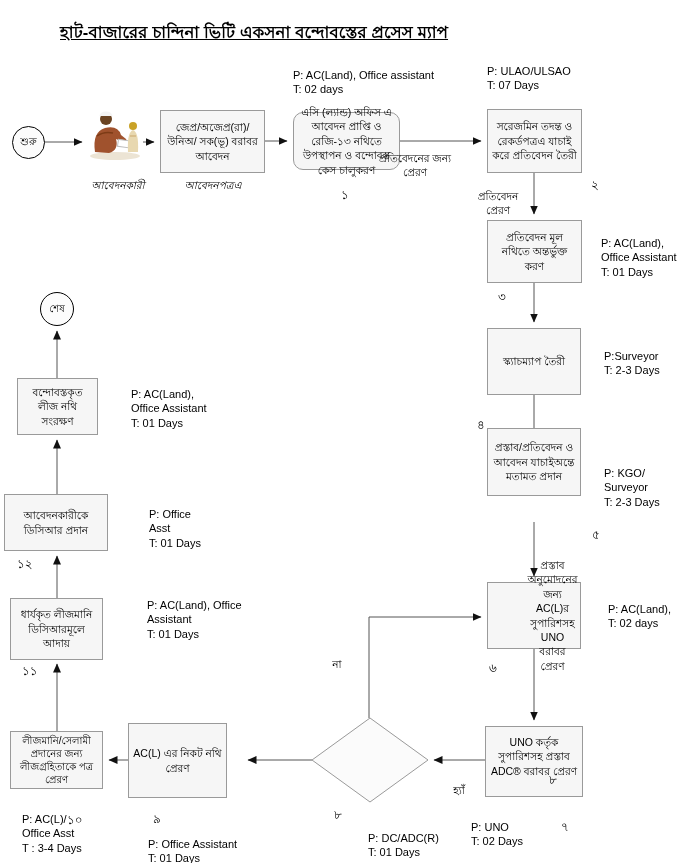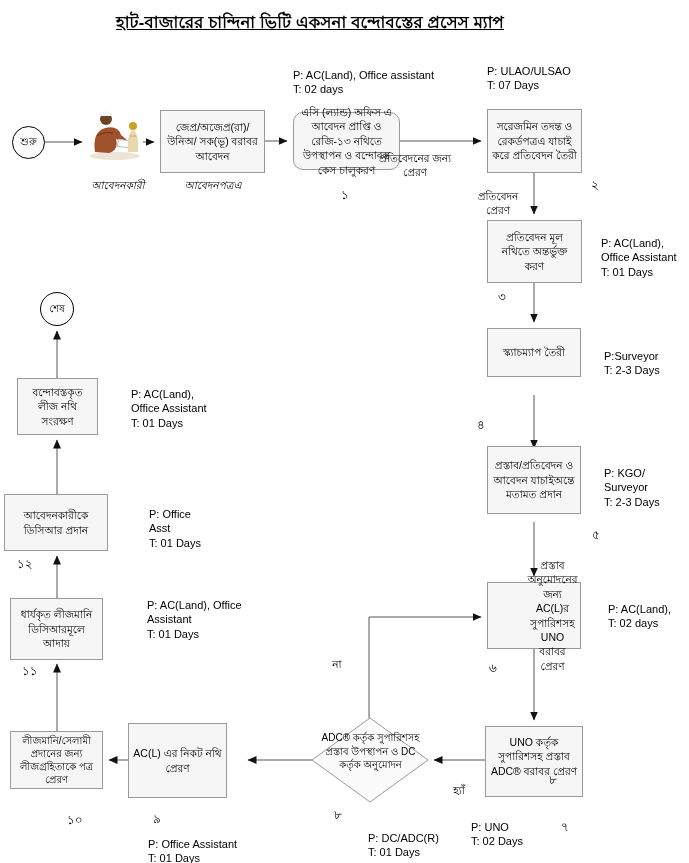--- a/index.html
+++ b/index.html
@@ -4,21 +4,21 @@
 <style>
   html,body{margin:0;padding:0;}
   body{
     width:689px;height:863px;position:relative;background:#ffffff;
     font-family:"Liberation Sans","DejaVu Sans",sans-serif;color:#000;
     overflow:hidden;
   }
   #stage{position:absolute;inset:0;width:689px;height:863px;}
   svg.layer{position:absolute;left:0;top:0;}
   .title{
-    position:absolute;left:60px;top:10px;width:500px;text-align:center;
+    position:absolute;left:60px;top:20px;width:500px;text-align:left;
     font-size:16.5px;font-weight:bold;text-decoration:underline;letter-spacing:.2px;
   }
   .box{
     position:absolute;background:#f6f6f6;border:1px solid #9a9a9a;
     display:flex;align-items:center;justify-content:center;text-align:center;
     font-size:10.5px;line-height:1.38;padding:2px 3px;box-sizing:border-box;
   }
   .circle{
     position:absolute;border:1px solid #000000;border-radius:50%;background:#fcfcfc;
     display:flex;align-items:center;justify-content:center;font-size:10px;
@@ -88,29 +88,28 @@
 
   <div class="box" style="left:160px;top:110px;width:105px;height:63px;">জেপ্র/অজেপ্র(রা)/উনিঅ/ সক(ভূ) বরাবর আবেদন</div>
   <div class="caption" style="left:172px;top:178px;width:82px;">আবেদনপত্রএ</div>
 
   <div class="box" style="left:293px;top:112px;width:107px;height:58px;border-radius:10px;">এসি (ল্যান্ড) অফিস এ আবেদন প্রাপ্তি ও রেজি-১৩ নথিতে উপস্থাপন ও বন্দোবস্ত কেস চালুকরণ</div>
 
   <div class="box" style="left:487px;top:109px;width:95px;height:64px;">সরেজমিন তদন্ত ও রেকর্ডপত্রএ যাচাই করে প্রতিবেদন তৈরী</div>
 
   <div class="box" style="left:487px;top:220px;width:95px;height:63px;">প্রতিবেদন মূল নথিতে অন্তর্ভুক্ত করণ</div>
 
-  <div class="box" style="left:487px;top:328px;width:94px;height:49px;">স্ক্যাচম্যাপ তৈরী</div>
+  <div class="box" style="left:487px;top:328px;width:94px;height:67px;">স্ক্যাচম্যাপ তৈরী</div>
 
-  <div class="box" style="left:487px;top:446px;width:94px;height:68px;">প্রস্তাব/প্রতিবেদন ও আবেদন যাচাইঅন্তে মতামত প্রদান</div>
+  <div class="box" style="left:487px;top:428px;width:94px;height:68px;">প্রস্তাব/প্রতিবেদন ও আবেদন যাচাইঅন্তে মতামত প্রদান</div>
 
   <div class="box" style="left:487px;top:582px;width:94px;height:67px;padding-left:40px;">প্রস্তাব অনুমোদনের জন্য AC(L)র সুপারিশসহ UNO বরাবর প্রেরণ</div>
 
   <div class="box" style="left:485px;top:726px;width:98px;height:71px;padding-bottom:12px;">UNO কর্তৃক সুপারিশসহ প্রস্তাব ADC® বরাবর প্রেরণ</div>
 
-  <div class="diamond-text">ADC® কর্তৃক সুপারিশসহ প্রস্তাব উপস্থাপন ও DC কর্তৃক অনুমোদন</div>
 
   <div class="box" style="left:128px;top:723px;width:99px;height:75px;">AC(L) এর নিকট নথি প্রেরণ</div>
 
   <div class="box" style="left:10px;top:731px;width:93px;height:58px;font-size:10px;line-height:1.3;">লীজমানি/সেলামী প্রদানের জন্য লীজগ্রহিতাকে পত্র প্রেরণ</div>
 
   <div class="box" style="left:10px;top:598px;width:93px;height:62px;">ধার্যকৃত লীজমানি ডিসিআরমূলে আদায়</div>
 
   <div class="box" style="left:4px;top:494px;width:104px;height:57px;">আবেদনকারীকে ডিসিআর প্রদান</div>
 
   <div class="box" style="left:17px;top:378px;width:81px;height:57px;">বন্দোবস্তকৃত লীজ নথি সংরক্ষণ</div>
@@ -128,20 +127,23 @@
 Surveyor
 T: 2-3 Days</div>
   <div class="ann" style="left:608px;top:602px;width:81px;">P: AC(Land),
 T: 02 days</div>
   <div class="ann" style="left:471px;top:820px;width:80px;">P: UNO
 T: 02 Days</div>
   <div class="ann" style="left:368px;top:831px;width:110px;">P: DC/ADC(R)
 T: 01 Days</div>
   <div class="ann" style="left:148px;top:837px;width:120px;">P: Office Assistant
 T: 01 Days</div>
+  <div class="ann" style="left:22px;top:812px;width:80px;">P: AC(L)/
+Office Asst
+T : 3-4 Days</div>
   <div class="ann" style="left:147px;top:598px;width:120px;">P: AC(Land), Office
 Assistant
 T: 01 Days</div>
   <div class="ann" style="left:149px;top:507px;width:80px;">P: Office
 Asst
 T: 01 Days</div>
   <div class="ann" style="left:131px;top:387px;width:110px;">P:  AC(Land),
 Office Assistant
 T:  01 Days</div>
 

